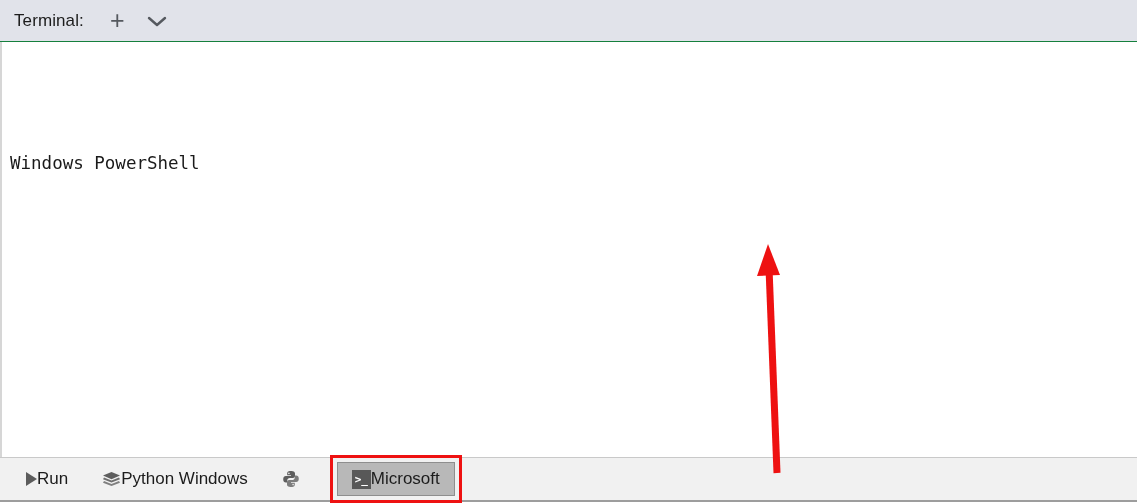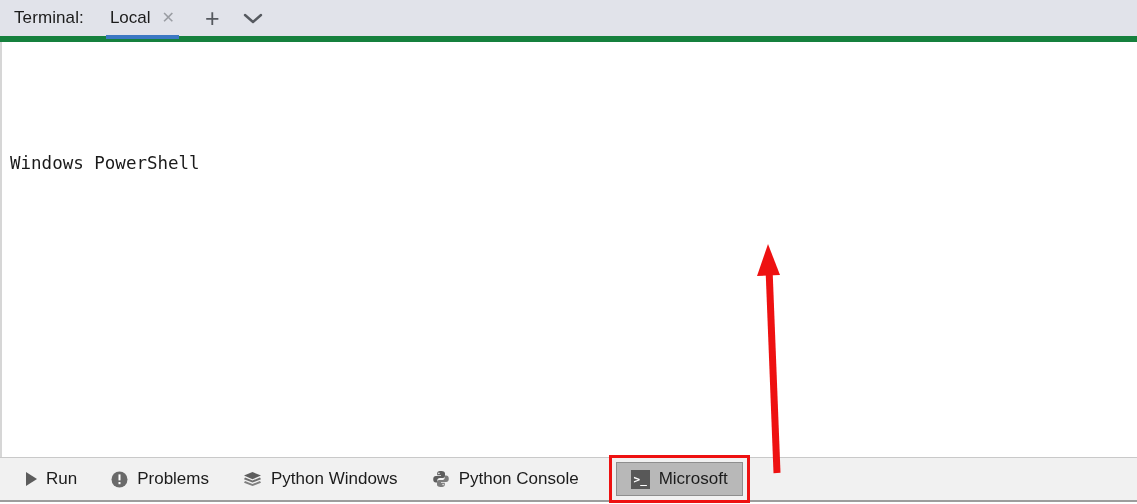--- a/index.html
+++ b/index.html
@@ -15,21 +15,21 @@
     position: relative;
   }
 
   
   #terminal-header {
     position: absolute;
     left: 0; top: 0;
     width: 1137px;
     height: 42px;
     background: #e1e3ea;
-    border-bottom: 6px solid #15803d;
+    border-bottom: 1px solid #15803d;
     box-sizing: border-box;
     display: flex;
     align-items: center;
   }
   .hdr-label {
     font-size: 17px;
     color: #1c1c1c;
     margin-left: 14px;
     letter-spacing: 0.1px;
   }
@@ -111,21 +111,20 @@
     display: flex;
     align-items: center;
     height: 34px;
     padding: 0 8px;
     margin-left: 18px;
     cursor: default;
   }
   .tb-item .tb-text {
     font-size: 17px;
     color: #1c1c1c;
-    margin-left: 9px;
     white-space: nowrap;
   }
   .tb-item.selected {
     background: #b8b8b8;
     border: 1px solid #8e8e8e;
     box-sizing: border-box;
     padding: 0 14px;
   }
   .tb-wrap-terminal {
     position: relative;
@@ -166,25 +165,20 @@
     width: 120px; height: 235px;
     pointer-events: none;
   }
 </style>
 </head>
 <body>
 
 <div id="terminal-header">
   <span class="hdr-label">Terminal:</span>
 
-  <div class="tab-local">
-    <span class="tab-text">Local</span>
-    <span class="tab-close">✕</span>
-    <span class="tab-underline"></span>
-  </div>
 
   <span class="hdr-plus">+</span>
 
   <span class="hdr-chevron">
     <svg width="22" height="14" viewBox="0 0 22 14" aria-hidden="true">
       <path d="M3 4 L11 11 L19 4" stroke="#55595f" stroke-width="2.4" fill="none" stroke-linecap="round" stroke-linejoin="round"></path>
     </svg>
   </span>
 </div>
 
@@ -208,50 +202,39 @@
 <div id="bottom-toolbar">
 
   <div class="tb-item">
     <span class="ico">
         <span class="ico-run"></span>
       </span>
     <span class="tb-text">Run</span>
   </div>
 
 
-  <div class="tb-item">
-    <span class="ico">
-      <svg width="17" height="17" viewBox="0 0 17 17" aria-hidden="true">
-        <circle cx="8.5" cy="8.5" r="8" fill="#6a6a6a"></circle>
-        <rect x="7.5" y="3.4" width="2" height="6" fill="#ffffff"></rect>
-        <rect x="7.5" y="11" width="2" height="2.2" fill="#ffffff"></rect>
-      </svg>
-    </span>
-    <span class="tb-text">Problems</span>
-  </div>
 
   <div class="tb-item">
     <span class="ico">
       <svg width="19" height="17" viewBox="0 0 19 17" aria-hidden="true">
         <path d="M9.5 1 L18 4.6 L9.5 8.2 L1 4.6 Z" fill="#5e5e5e"></path>
         <path d="M9.5 9.6 L17 6.4 L18 8.2 L9.5 11.6 L1 8.2 L2 6.4 Z" fill="#6f6f6f"></path>
         <path d="M9.5 13 L17 9.9 L18 11.7 L9.5 15.1 L1 11.7 L2 9.9 Z" fill="#808080"></path>
       </svg>
     </span>
     <span class="tb-text">Python Windows</span>
   </div>
 
   <div class="tb-item">
     <span class="ico">
       <svg width="18" height="18" viewBox="0 0 18 18" aria-hidden="true">
         <path d="M8.8 1 C5.6 1 5.2 2.4 5.2 3.6 L5.2 5.3 L9 5.3 L9 6 L3.9 6 C2.4 6 1.2 7 1.2 9.2 C1.2 11.4 2.3 12.4 3.8 12.4 L5.2 12.4 L5.2 10.5 C5.2 9 6.4 7.9 7.9 7.9 L11 7.9 C12.2 7.9 13 7 13 5.9 L13 3.6 C13 2.3 12.2 1.4 10.8 1.2 C10.2 1.1 9.5 1 8.8 1 Z M6.9 2.6 C7.4 2.6 7.7 3 7.7 3.4 C7.7 3.9 7.4 4.2 6.9 4.2 C6.5 4.2 6.1 3.9 6.1 3.4 C6.1 3 6.5 2.6 6.9 2.6 Z" fill="#5e5e5e"></path>
         <path d="M9.2 17 C12.4 17 12.8 15.6 12.8 14.4 L12.8 12.7 L9 12.7 L9 12 L14.1 12 C15.6 12 16.8 11 16.8 8.8 C16.8 6.6 15.7 5.6 14.2 5.6 L12.8 5.6 L12.8 7.5 C12.8 9 11.6 10.1 10.1 10.1 L7 10.1 C5.8 10.1 5 11 5 12.1 L5 14.4 C5 15.7 5.8 16.6 7.2 16.8 C7.8 16.9 8.5 17 9.2 17 Z M11.1 15.4 C10.6 15.4 10.3 15 10.3 14.6 C10.3 14.1 10.6 13.8 11.1 13.8 C11.5 13.8 11.9 14.1 11.9 14.6 C11.9 15 11.5 15.4 11.1 15.4 Z" fill="#7d7d7d"></path>
       </svg>
     </span>
-    <span class="tb-text">Python Console</span>
   </div>
 
   <div class="tb-wrap-terminal">
     <div class="tb-item selected">
       <span class="ico-terminal-sq">&gt;_</span>
       <span class="tb-text">Microsoft</span>
     </div>
   </div>
 
 </div>

